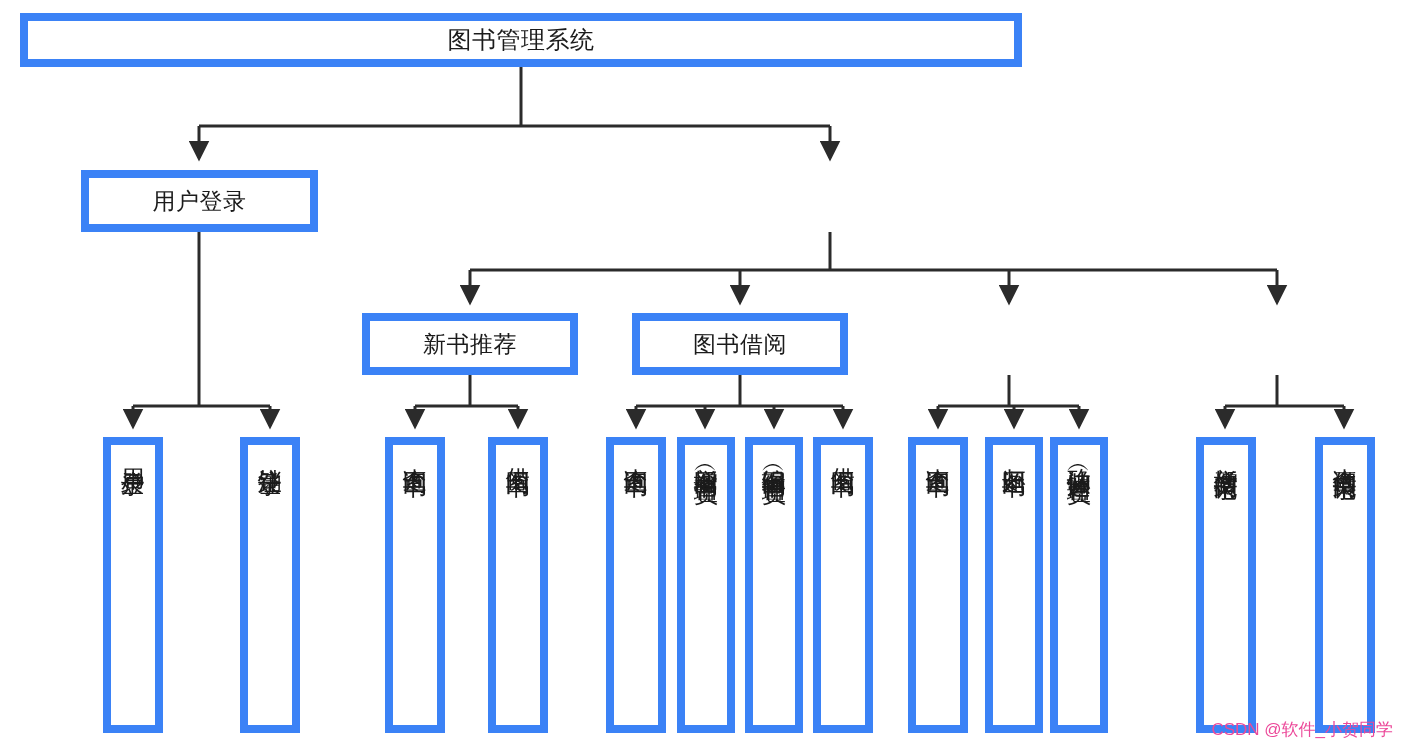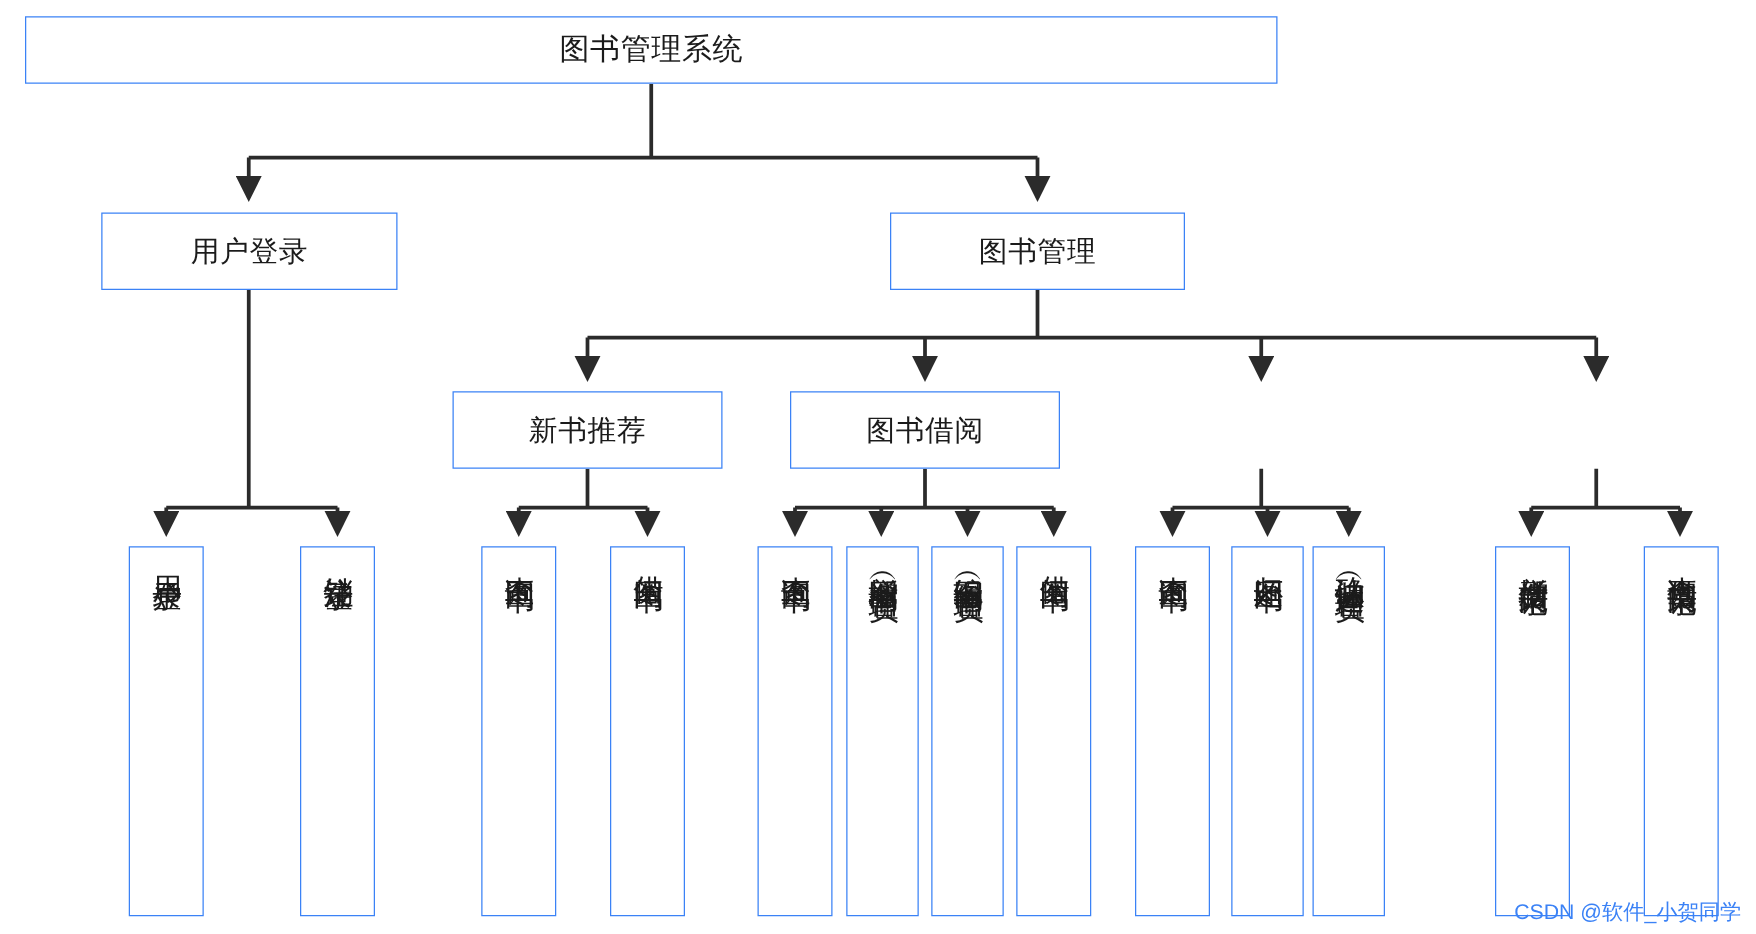--- a/index.html
+++ b/index.html
@@ -15,21 +15,21 @@
     width: 1405px;
     height: 747px;
     background: #ffffff;
     overflow: hidden;
   }
   
   .node {
     position: absolute;
     box-sizing: border-box;
     background: #ffffff;
-    border: 1px solid #3b82f6;
+    border: 8px solid #3b82f6;
     display: flex;
     align-items: center;
     justify-content: center;
     color: #1b1b1b;
     letter-spacing: 0.5px;
   }
   .node .label {
     display: block;
     white-space: nowrap;
   }
@@ -61,21 +61,21 @@
     width: 1405px;
     height: 747px;
     pointer-events: none;
   }
   
   #watermark {
     position: absolute;
     right: 12px;
     bottom: 6px;
     font-size: 17px;
-    color: #3b82f6;
+    color: #ec4899;
     white-space: nowrap;
     font-family: "Liberation Sans", "DejaVu Sans", sans-serif;
   }
 </style>
 </head>
 <body>
 
 <div id="canvas">
 
   <svg class="edge-layer" viewBox="0 0 1405 747" width="1405" height="747" xmlns="http://www.w3.org/2000/svg">
@@ -129,23 +129,20 @@
   </svg>
 
   <div id="n-root" class="node horiz" style="left:20px; top:13px; width:1002px; height:54px;">
     <span class="label">图书管理系统</span>
   </div>
 
   <div class="node horiz" style="left:81px; top:170px; width:237px; height:62px;">
     <span class="label">用户登录</span>
   </div>
 
-  <div class="node horiz" style="left:712px; top:170px; width:236px; height:62px;">
-    <span class="label">图书管理</span>
-  </div>
 
   <div class="node horiz" style="left:632px; top:313px; width:216px; height:62px;">
     <span class="label">图书借阅</span>
   </div>
 
   <div class="node horiz" style="left:362px; top:313px; width:216px; height:62px;">
     <span class="label">新书推荐</span>
   </div>
 
 

